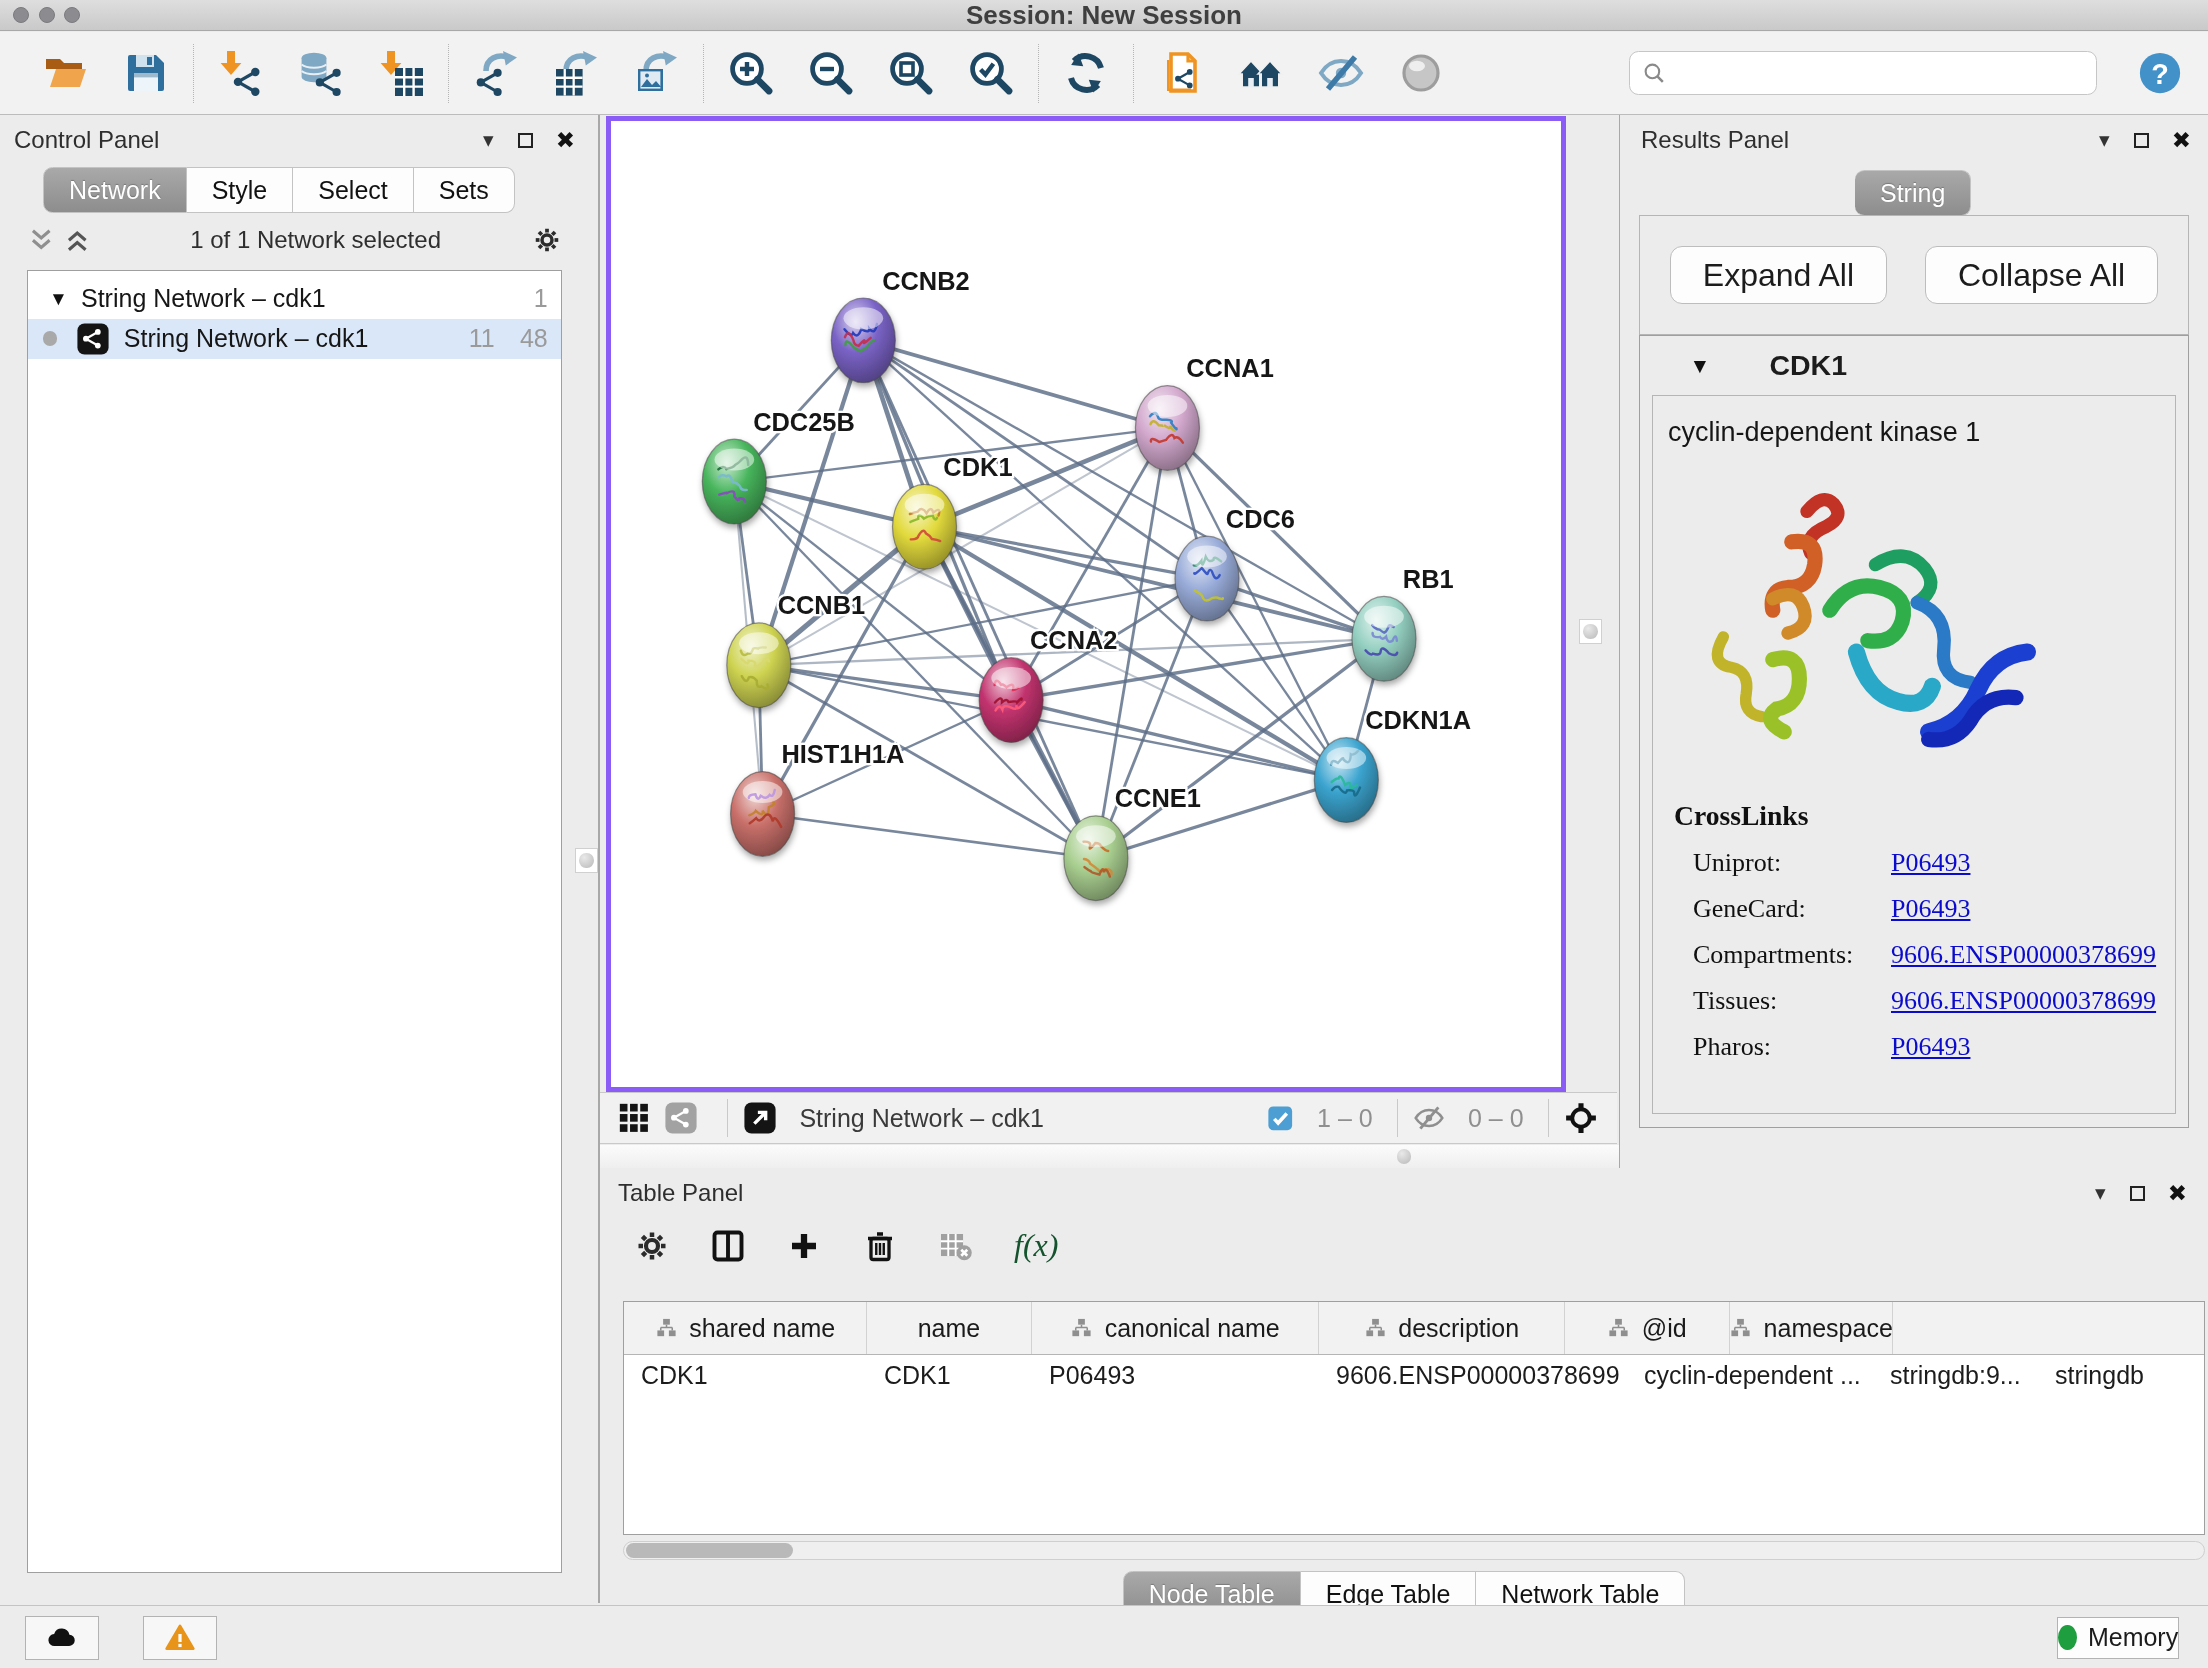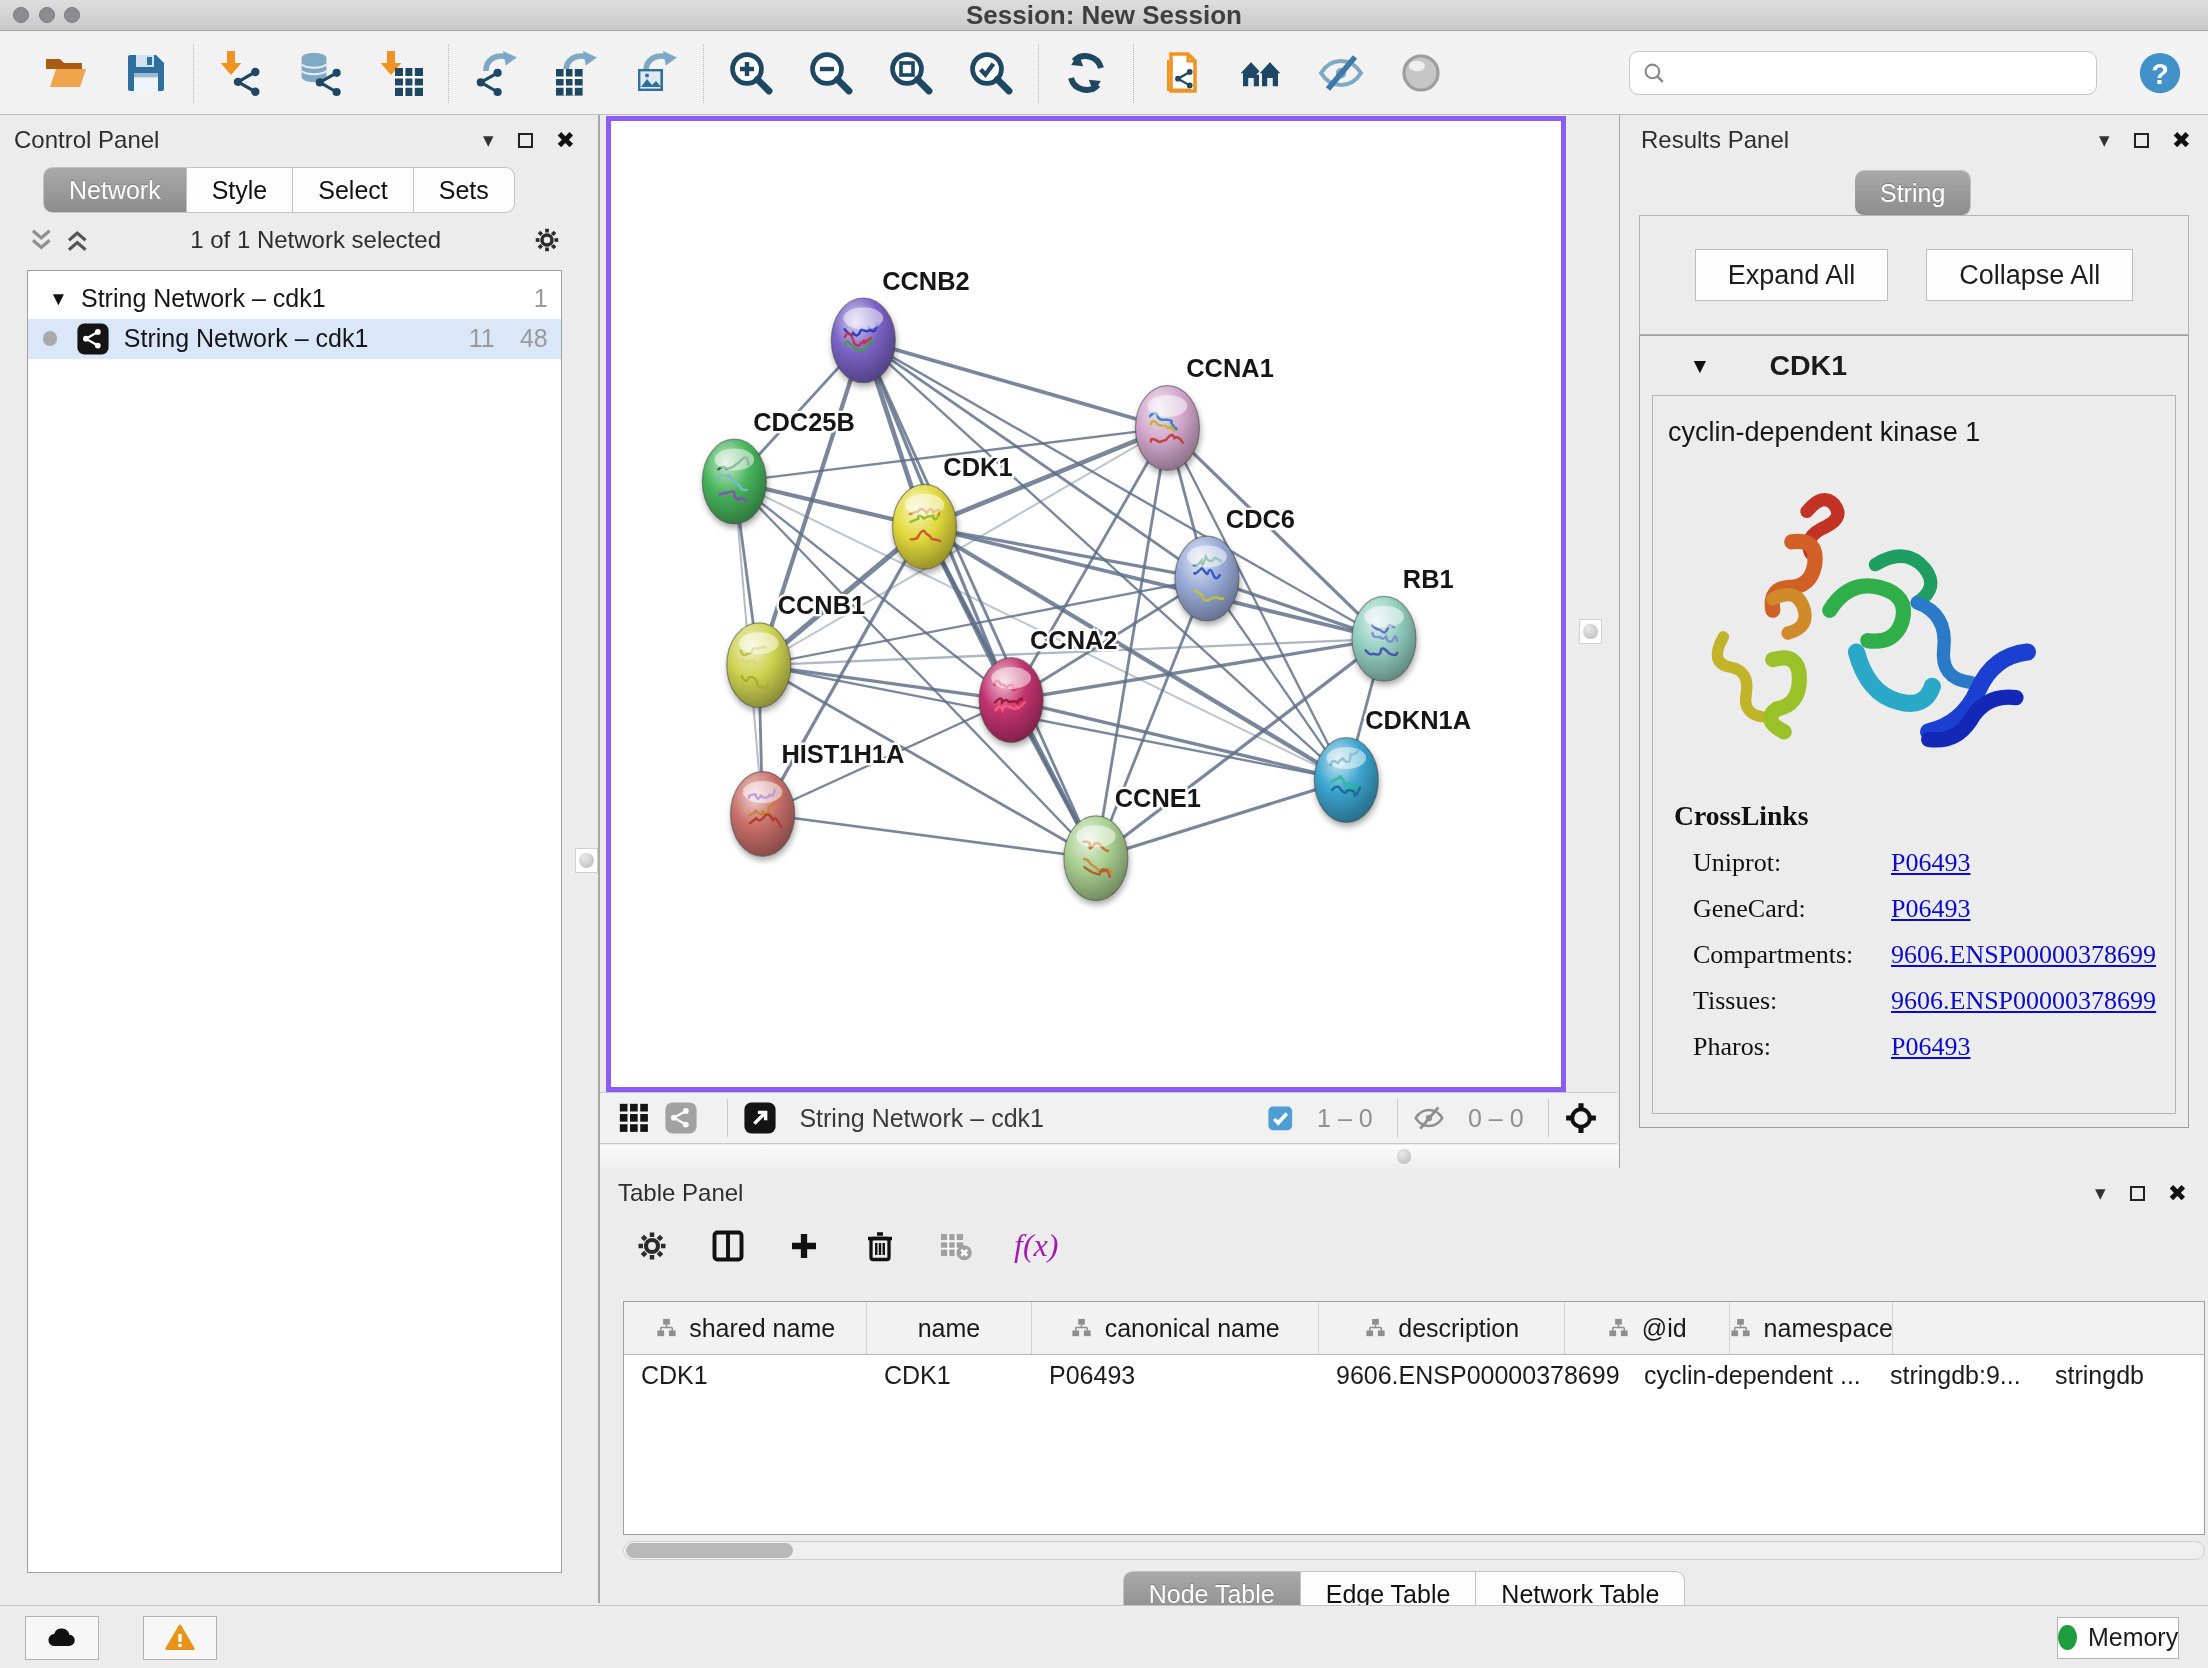--- a/index.html
+++ b/index.html
@@ -77,40 +77,40 @@
   #net-name { font-size:25px; color:#3a3a3a; margin-left:9.5px; flex:1; }
   .badge-txt { font-size:25px; color:#8f8f8f; margin:0 9.5px; }
   #h-split { left:600px; top:1145px; width:1608px; height:23px; background:linear-gradient(#fbfbfb,#efefef); display:flex; justify-content:center; align-items:center; }
 
   
   #results-panel { left:1619px; top:115px; width:590px; height:1053px; background:#ececec; border-left:1.9px solid #a8a8a8; }
   #rp-head { left:21px; top:11.4px; width:550px; }
   #rp-tab { left:235px; top:55px; }
   #rp-btnbox { left:19px; top:100px; width:550px; height:120px; border:1.9px solid #b5b5b5; background:#ececec;
     display:flex; align-items:center; justify-content:center; gap:38px; }
-  .rp-btn { font-size:27px; padding:9.5px 32px; background:#fdfdfd; border:1.4px solid #bdbdbd; border-radius:0; cursor:pointer; }
+  .rp-btn { font-size:32px; padding:9.5px 32px; background:#fdfdfd; border:1.4px solid #bdbdbd; border-radius:12px; cursor:pointer; }
   #rp-main { left:19px; top:220px; width:550px; height:793px; border:1.9px solid #9f9f9f; background:#ececec; }
   #rp-entry-head { display:flex; align-items:center; height:59px; padding:0 42px; }
   #rp-entry-head .tri { font-size:21px; margin-right:59px; }
   #rp-entry-name { font-size:28.5px; font-weight:bold; }
   #rp-inner { margin:0 12px; height:719px; border:1.4px solid #b5b5b5; background:#ececec; overflow:hidden; }
   #rp-desc { font-size:27px; color:#161616; padding:21px 15px 0 15px; }
   #protein-img { margin:28.5px auto 0 40px; width:361px; height:295px; }
   #crosslinks { font-family:"Liberation Serif", serif; padding:25px 13.3px 0 21px; }
   #cl-title { font-size:27.6px; font-weight:bold; color:#101010; }
   .cl-row { display:flex; font-size:26px; margin-top:16px; }
   .cl-label { width:198px; margin-left:19px; color:#101010; }
   .cl-value { color:#0b0bcd; text-decoration:underline; cursor:pointer; white-space:nowrap; }
 
   
   #table-panel { left:600px; top:1168px; width:1608px; height:436px; background:#ececec; }
   #tp-head { left:18px; top:11.4px; width:1569px; }
   #tp-toolbar { left:34px; top:59px; display:flex; align-items:center; gap:40px; }
   .tp-icon { width:36px; height:36px; cursor:pointer; }
-  #fx-label { font-family:"Liberation Serif", serif; font-style:italic; font-size:32px; color:#a21caf; }
+  #fx-label { font-family:"Liberation Serif", serif; font-style:italic; font-size:32px; color:#14532d; }
   #tbl { left:23px; top:133px; width:1582px; height:234px; background:#fff; border:1.9px solid #9f9f9f; overflow:hidden; }
   #tbl-header { display:flex; background:#f2f2f2; border-bottom:1.9px solid #b5b5b5; height:53px; }
   .th { display:flex; align-items:center; justify-content:center; gap:11.4px; font-size:25px; color:#1a1a1a;
     border-right:1px solid #d2d2d2; overflow:hidden; white-space:nowrap; flex:0 0 auto; cursor:pointer; }
   .th svg { width:23px; height:23px; flex:0 0 auto; }
   #tbl-body .tr { display:flex; height:40px; align-items:center; }
   .td { font-size:25px; padding-left:17px; overflow:hidden; white-space:nowrap; flex:0 0 auto; }
   #tbl-hscroll { left:23px; top:373px; width:1582px; height:19px; background:#efefef; border:1px solid #cfcfcf; border-radius:9.5px; }
   #tbl-thumb { width:167px; height:15px; margin:1px 1.9px; background:#b9b9b9; border-radius:7.6px; cursor:pointer; }
   #tbl-tabs { left:0; top:403px; width:1608px; display:flex; justify-content:center; }

